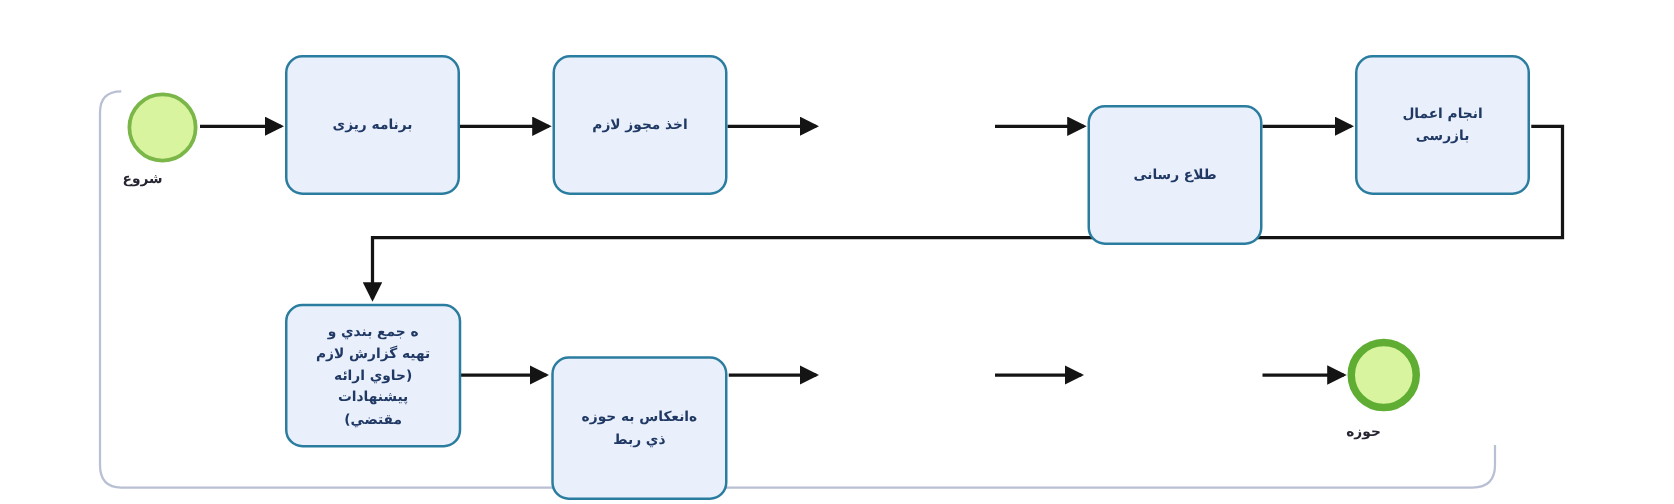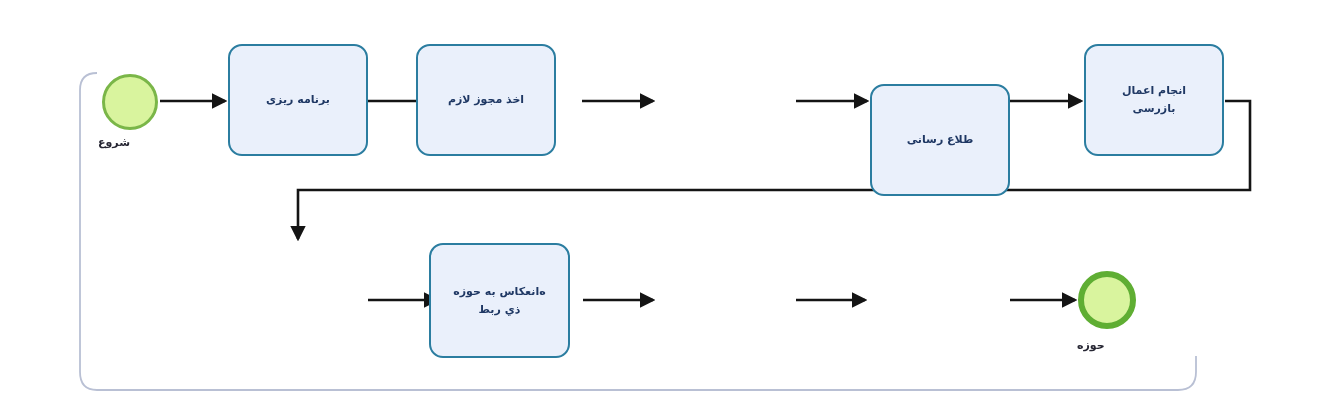--- a/index.html
+++ b/index.html
@@ -17,22 +17,22 @@
     border:2.5px solid var(--task-border,#2b7da0);
     border-radius:14px;
     display:flex;align-items:center;justify-content:center;
     text-align:center;direction:rtl;
     color:var(--task-text,#1f3864);
     font-size:11px;font-weight:bold;line-height:1.6;
     padding:6px 19px;
   }
   .r1{top:44px;width:140px;height:112px;}
   .r2{top:243px;width:141px;height:115px;}
-  .p1{left:228px;} .p2{left:416px;} .p3{left:656px;} .p4{left:870px;margin-top:40px;} .p5{left:1084px;}
-  .q1{left:228px;} .q2{left:429px;} .q3{left:656px;} .q4{left:869px;}
+  .p1{left:228px;} .p2{left:442px;} .p3{left:656px;} .p4{left:870px;margin-top:40px;} .p5{left:1084px;}
+  .q1{left:228px;} .q2{left:441px;margin-top:42px;} .q3{left:656px;} .q4{left:869px;}
   .event{
     position:absolute;box-sizing:border-box;border-radius:50%;
     background:var(--event-fill,#d9f49e);
   }
   .start-event{left:102px;top:74px;width:56px;height:56px;border:3.5px solid var(--start-border,#7ab648);}
   .end-event{left:1078px;top:271px;width:58px;height:58px;border:6px solid var(--end-border,#5fae33);}
   .event-label{
     position:absolute;direction:rtl;text-align:left;
     font-size:11px;font-weight:bold;color:#262633;
   }
@@ -66,18 +66,19 @@
   </svg>
 
   <div class="event start-event"></div>
   <div class="event-label start-label">شروع</div>
 
   <div class="task r1 p1">برنامه ريزی</div>
   <div class="task r1 p2">اخذ مجوز لازم</div>
   <div class="task r1 p4">طلاع رسانی</div>
   <div class="task r1 p5">انجام اعمال بازرسی</div>
 
+  <div class="task r2 q1">ه جمع بندي و تهيه گزارش لازم (حاوي ارائه پيشنهادات مقتضي)</div>
   <div class="task r2 q2">ه‌انعكاس به حوزه ذي ربط</div>
 
   <div class="event end-event"></div>
   <div class="event-label end-label">حوزه</div>
 
 </div>
 
 </body></html>

